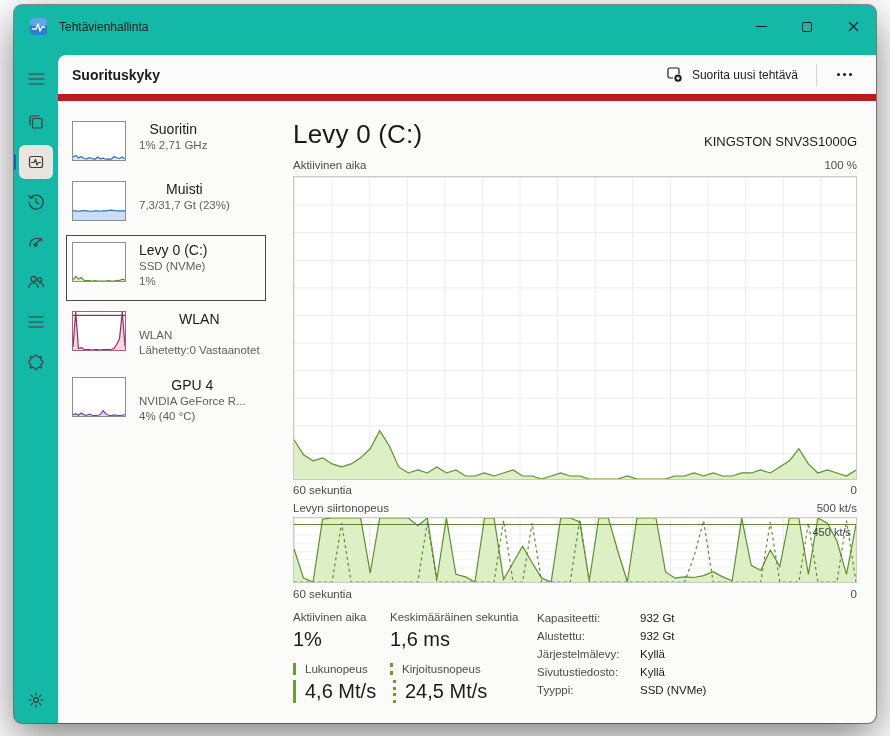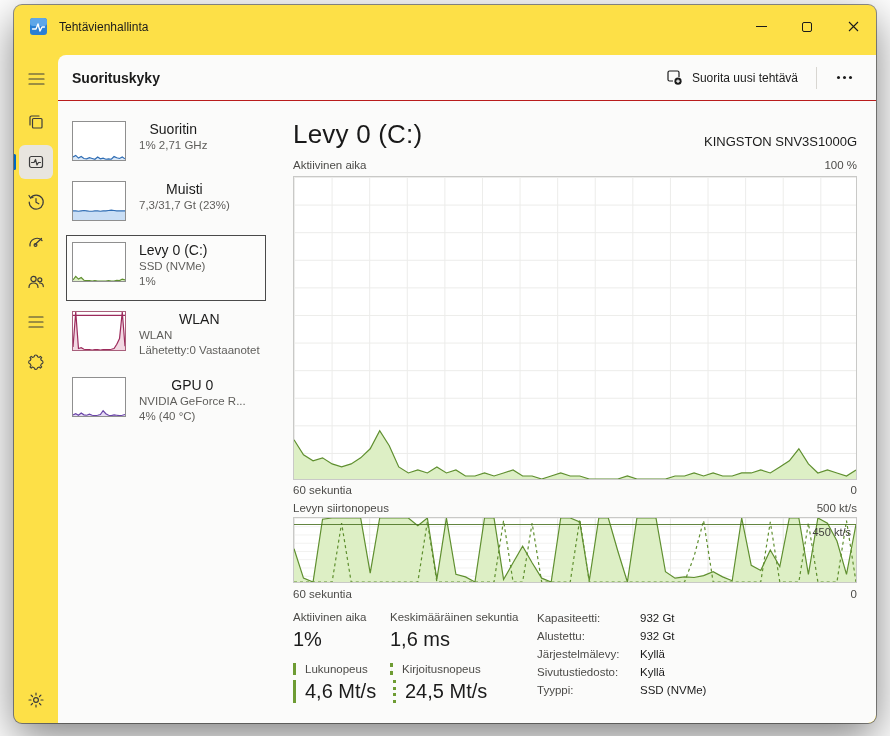--- a/index.html
+++ b/index.html
@@ -10,21 +10,21 @@
       radial-gradient(ellipse 260px 70px at 12% 0%, #a8a291 0%, transparent 65%),
       radial-gradient(ellipse 320px 90px at 55% 0%, #928d7d 0%, transparent 60%),
       radial-gradient(ellipse 240px 120px at 99% 25%, #716e60 0%, transparent 65%),
       radial-gradient(ellipse 300px 120px at 99% 60%, #4e4f43 0%, transparent 65%),
       linear-gradient(180deg, #8d897a 0%, #77746
 6 14%, #5d5b4f 32%, #474a3f 55%, #2b322a 76%, #131813 100%);
     position:relative;
   }
   .window {
     position:absolute; left:14px; top:5px; width:862px; height:718px;
-    background:#fde047; border-radius:8px; overflow:hidden;
+    background:#14b8a6; border-radius:8px; overflow:hidden;
     box-shadow:0 14px 44px rgba(0,0,0,.5), 0 0 0 1px rgba(60,60,55,.55);
   }
   
   .titlebar { height:43px; position:relative; display:flex; align-items:center; }
   .app-icon { margin-left:16px; width:17px; height:17px; flex:none; }
   .app-title { margin-left:12px; font-size:12px; color:#1b1b1b; }
   .win-btns { position:absolute; right:0; top:0; height:43px; display:flex; }
   .win-btn { width:46px; height:43px; display:flex; align-items:center; justify-content:center; cursor:default; }
   .glyph-min { width:11px; height:1px; background:#1b1b1b; }
   .glyph-max { width:10px; height:10px; border:1.1px solid #1b1b1b; border-radius:2px; }
@@ -32,21 +32,21 @@
   .rail { position:absolute; left:0; top:43px; bottom:0; width:44px; display:flex; flex-direction:column; align-items:center; }
   .rail-btn { width:34px; height:34px; margin:3px 0; border-radius:6px; display:flex; align-items:center; justify-content:center; position:relative; }
   .rail-btn.hamburger { margin-top:14px; margin-bottom:6px; }
   .rail-btn.selected { background:#e8e5df; }
   .rail-btn.selected::before { content:""; position:absolute; left:-6px; top:9px; width:3px; height:16px; border-radius:2px; background:#0067c0; }
   .rail-btn svg { stroke:#3d3d3d; fill:none; stroke-width:1.2; stroke-linecap:round; stroke-linejoin:round; }
   .rail-spacer { flex:1; }
   .rail-btn.settings { margin-bottom:6px; }
   
   .panel { position:absolute; left:44px; top:50px; right:0; bottom:0; background:#fbfbfa; border-top-left-radius:8px; border-bottom-right-radius:8px; }
-  .panel-header { position:absolute; left:0; top:0; right:0; height:46px; border-bottom:1px solid #b91c1c; display:flex; align-items:center; padding:0 14px; }
+  .panel-header { position:absolute; left:0; top:0; right:0; height:46px; border-bottom:7px solid #b91c1c; display:flex; align-items:center; padding:0 14px; }
   .panel-title { font-size:14px; font-weight:bold; color:#1b1b1b; }
   .header-right { margin-left:auto; display:flex; align-items:center; }
   .run-task { display:flex; align-items:center; gap:9px; font-size:12px; color:#1b1b1b; padding:6px 8px; border-radius:4px;justify-content:center; }
   .header-divider { width:1px; height:22px; background:#d8d6d1; margin:0 10px; }
   .more-btn { display:flex; gap:3px; padding:8px 10px; border-radius:4px; }
   .more-btn i { width:3px; height:3px; border-radius:50%; background:#1b1b1b; }
   
   .device { position:absolute; left:14px; width:200px; display:flex; gap:13px; }
   .thumb { width:54px; height:40px; border:1px solid #8f8f8f; background:#fff; flex:none; position:relative; }
   .thumb svg { display:block; width:100%; height:100%; }
@@ -248,21 +248,21 @@
     </div>
 
     <div class="device" style="top:322px">
       <div class="thumb">
           <svg viewBox="0 0 100 100" preserveAspectRatio="none">
             <polygon points="0,100 0.00,97.00 5.26,94.00 10.53,98.00 15.79,92.00 21.05,97.00 26.32,98.00 31.58,95.00 36.84,98.00 42.11,99.00 47.37,98.00 52.63,96.00 57.89,86.00 63.16,94.00 68.42,98.00 73.68,99.00 78.95,97.00 84.21,98.00 89.47,99.00 94.74,98.00 100.00,96.00 100,100" fill="#e5dbf4"></polygon>
             <polyline points="0.00,97.00 5.26,94.00 10.53,98.00 15.79,92.00 21.05,97.00 26.32,98.00 31.58,95.00 36.84,98.00 42.11,99.00 47.37,98.00 52.63,96.00 57.89,86.00 63.16,94.00 68.42,98.00 73.68,99.00 78.95,97.00 84.21,98.00 89.47,99.00 94.74,98.00 100.00,96.00" fill="none" stroke="#6b46a8" stroke-width="1.2" vector-effect="non-scaling-stroke"></polyline>
           </svg>
         </div>
       <div>
-        <div class="d-name">GPU 0</div>
+        <div class="d-name">GPU 4</div>
         <div class="d-sub">NVIDIA GeForce R...</div>
         <div class="d-sub">4% (40 °C)</div>
       </div>
     </div>
 
     <div class="main-title">Levy 0 (C:)</div>
     <div class="device-name">KINGSTON SNV3S1000G</div>
 
     <div class="axisrow" style="top:104px">
       <span>Aktiivinen aika</span>

